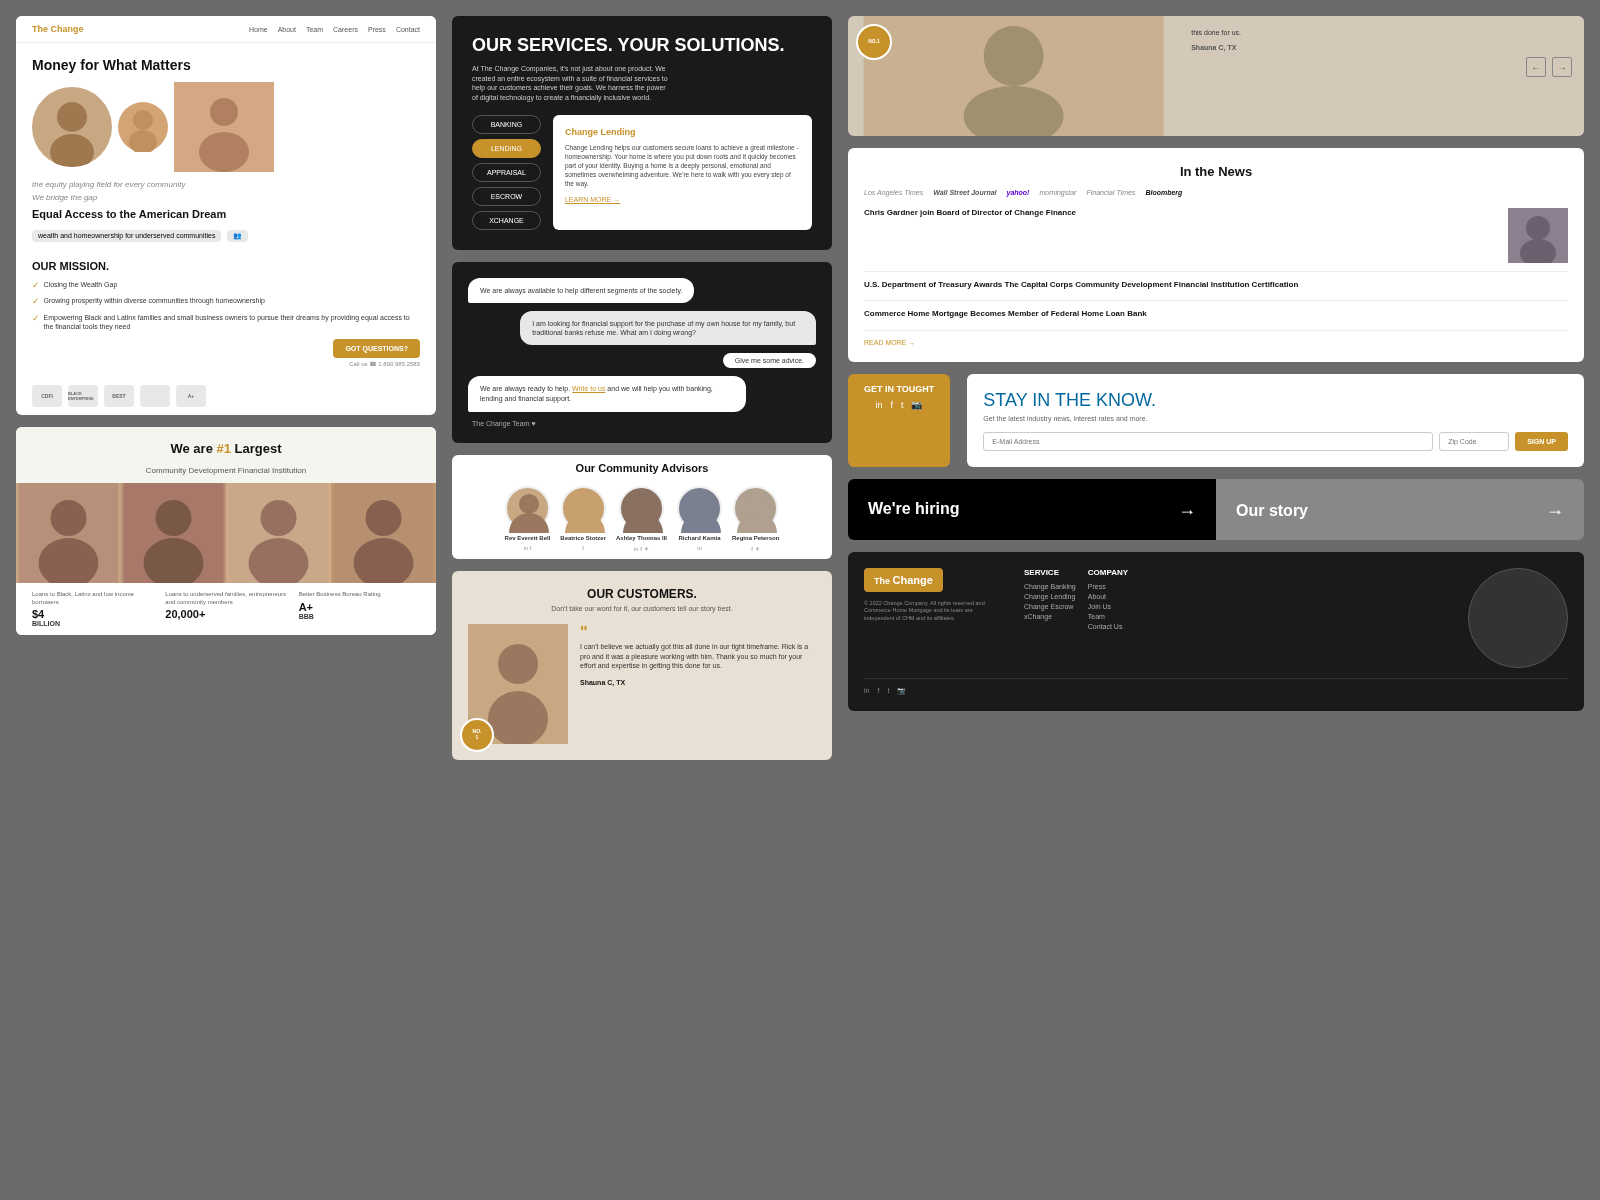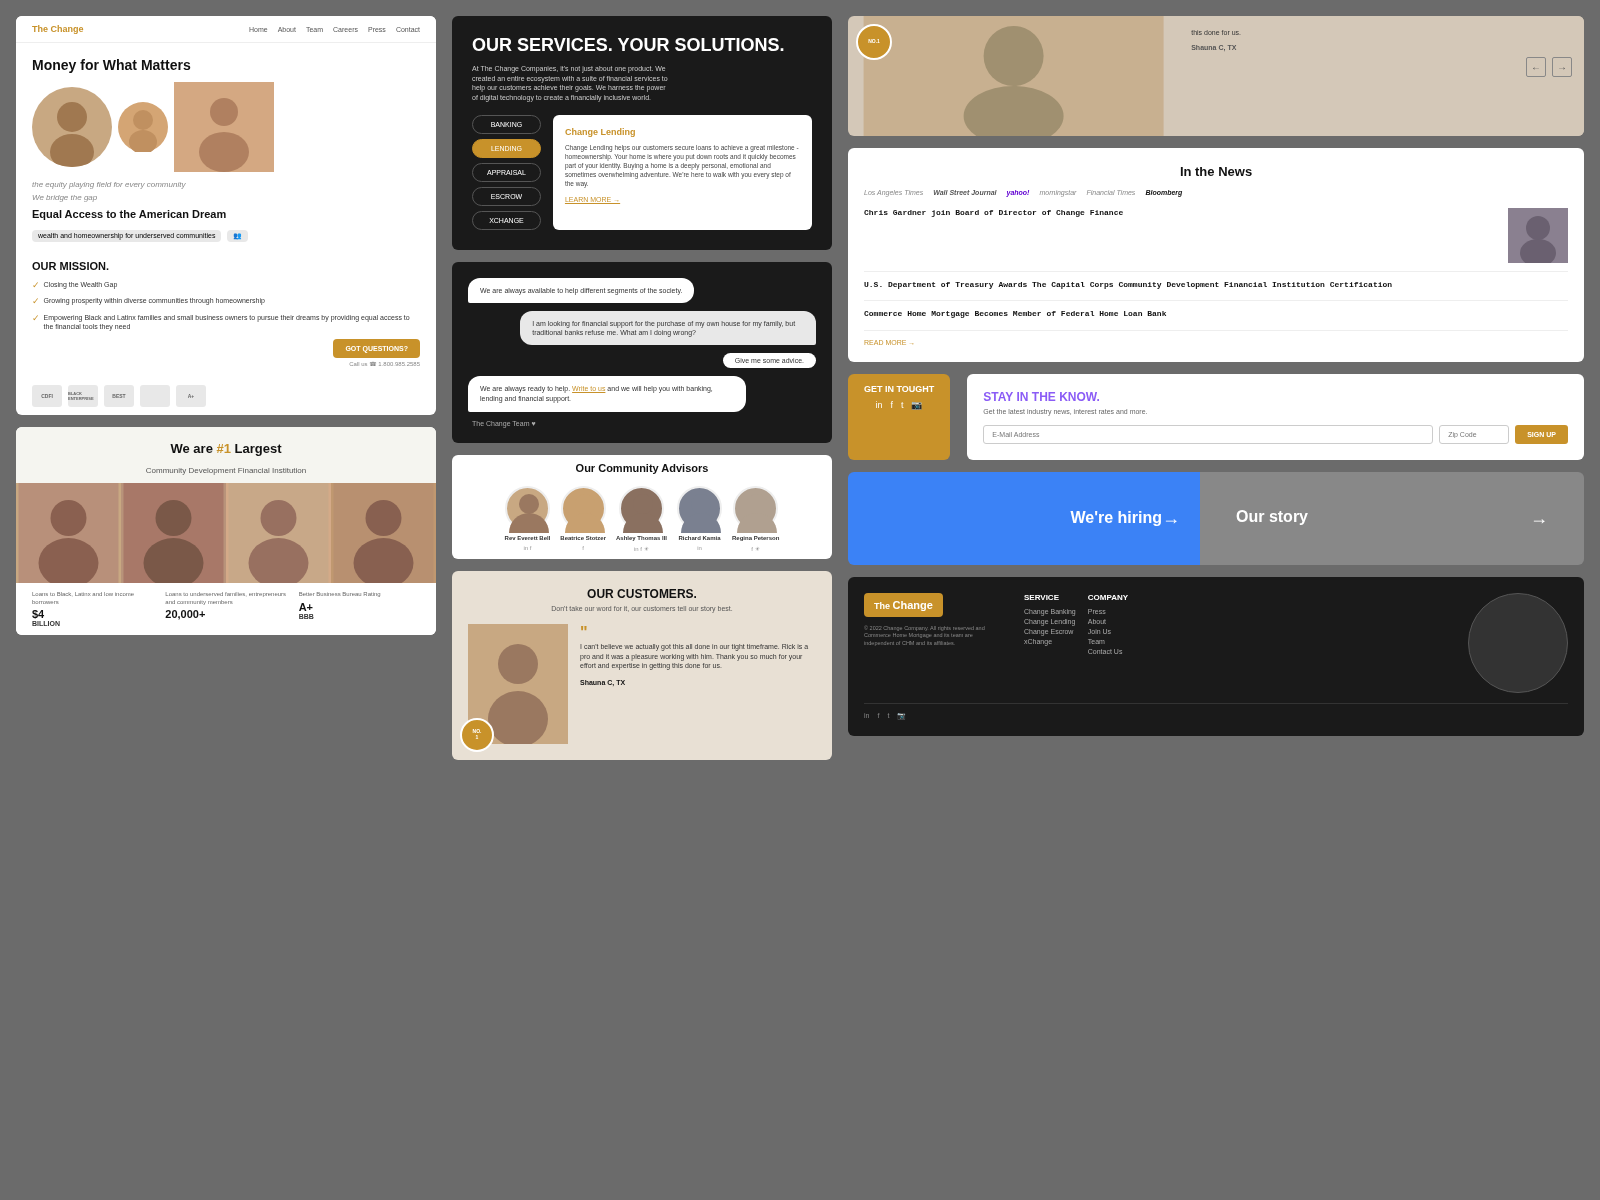--- a/index.html
+++ b/index.html
@@ -639,21 +639,20 @@
       border-bottom: 1px solid #eee;
       align-items: flex-start;
     }
 
     .news-item:last-of-type {
       border-bottom: none;
     }
 
     .news-text {
       flex: 1;
-      font-family: Liberation Mono, monospace;
     }
 
     .news-headline {
       font-size: 8px;
       font-weight: bold;
       color: #111;
       line-height: 1.3;
       margin-bottom: 2px;
     }
 
@@ -703,23 +702,23 @@
     }
 
     
     .stay-know {
       background: #fff;
       border-radius: 6px;
       padding: 16px;
     }
 
     .stay-title {
-      font-size: 12px;
-      font-weight: 700;
-      color: #8b5cf6;
+      font-size: 18px;
+      font-weight: 400;
+      color: #0369a1;
       margin-bottom: 4px;
     }
 
     .stay-subtitle {
       font-size: 7px;
       color: #666;
       margin-bottom: 10px;
     }
 
     .stay-form {
@@ -759,34 +758,34 @@
     
     .hiring-story {
       display: flex;
       gap: 0;
       border-radius: 6px;
       overflow: hidden;
     }
 
     .hiring-box {
       flex: 1;
-      background: #3b82f6;
+      background: #000000;
       padding: 20px;
       display: flex;
       align-items: center;
-      justify-content: flex-end;
+      justify-content: space-between;
       cursor: pointer;
     }
 
     .story-box {
       flex: 1;
       background: #888;
-      padding: 36px;
-      display: flex;
-      align-items: flex-start;
+      padding: 20px;
+      display: flex;
+      align-items: flex-end;
       justify-content: space-between;
       cursor: pointer;
     }
 
     .box-label {
       font-size: 16px;
       font-weight: 900;
       color: #fff;
     }
 

